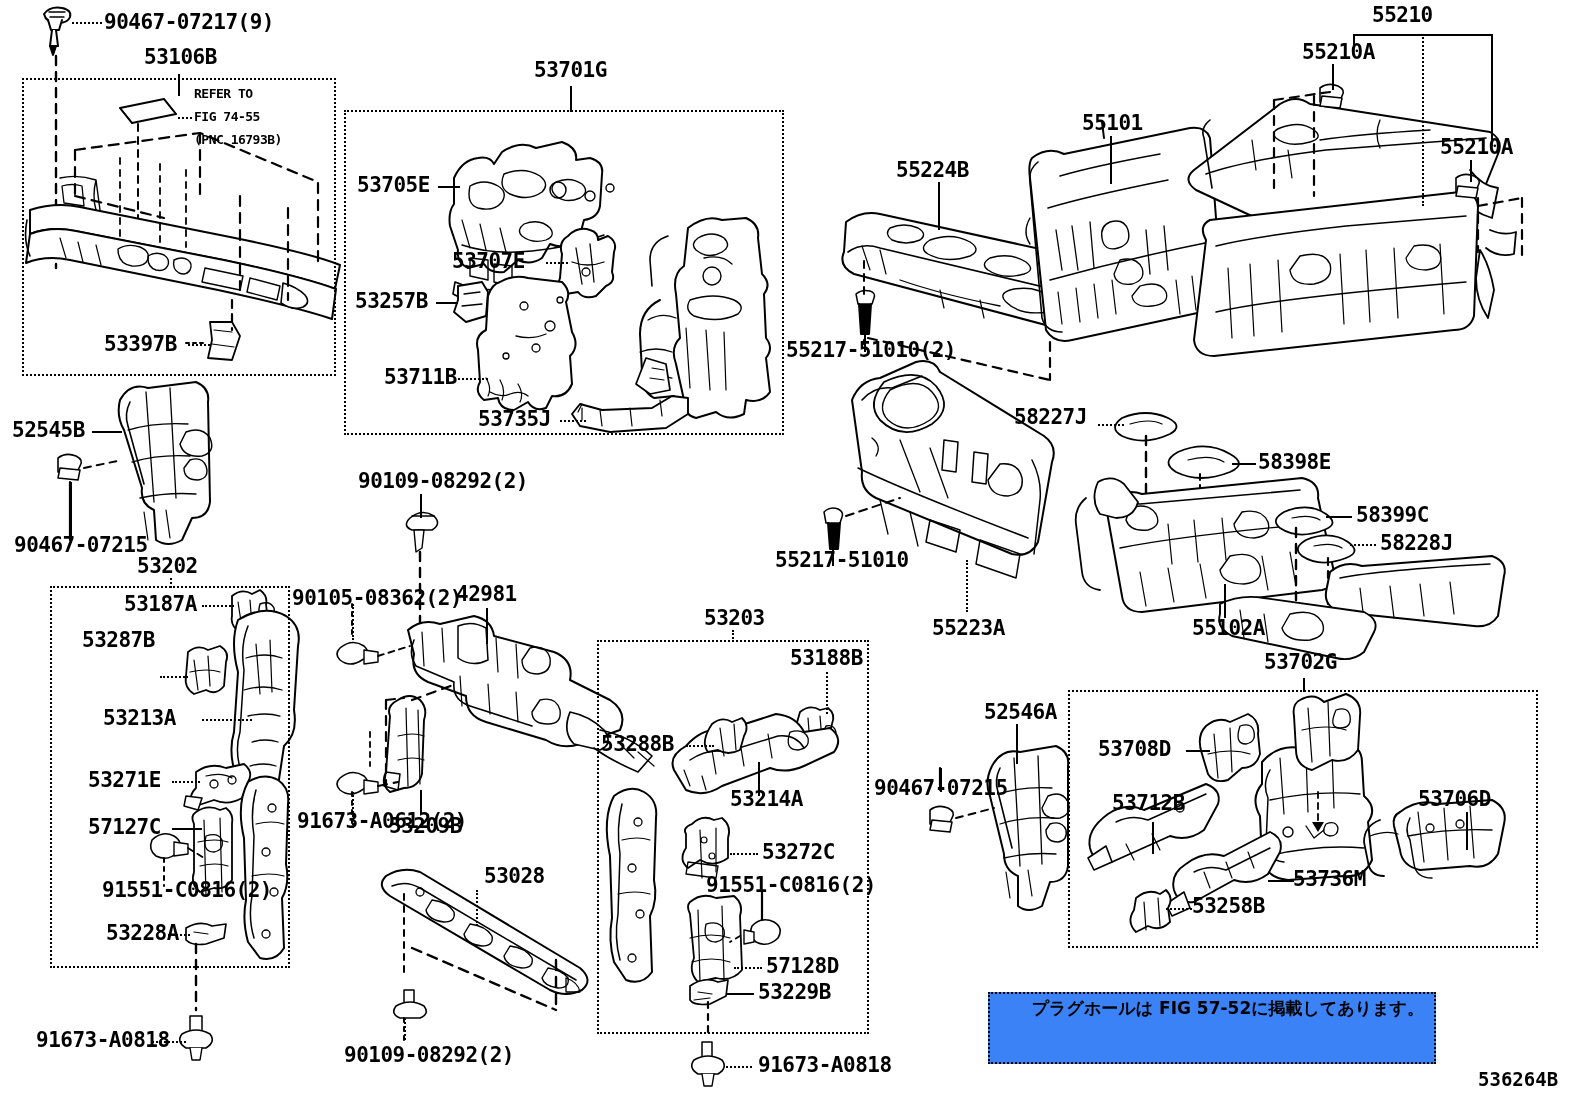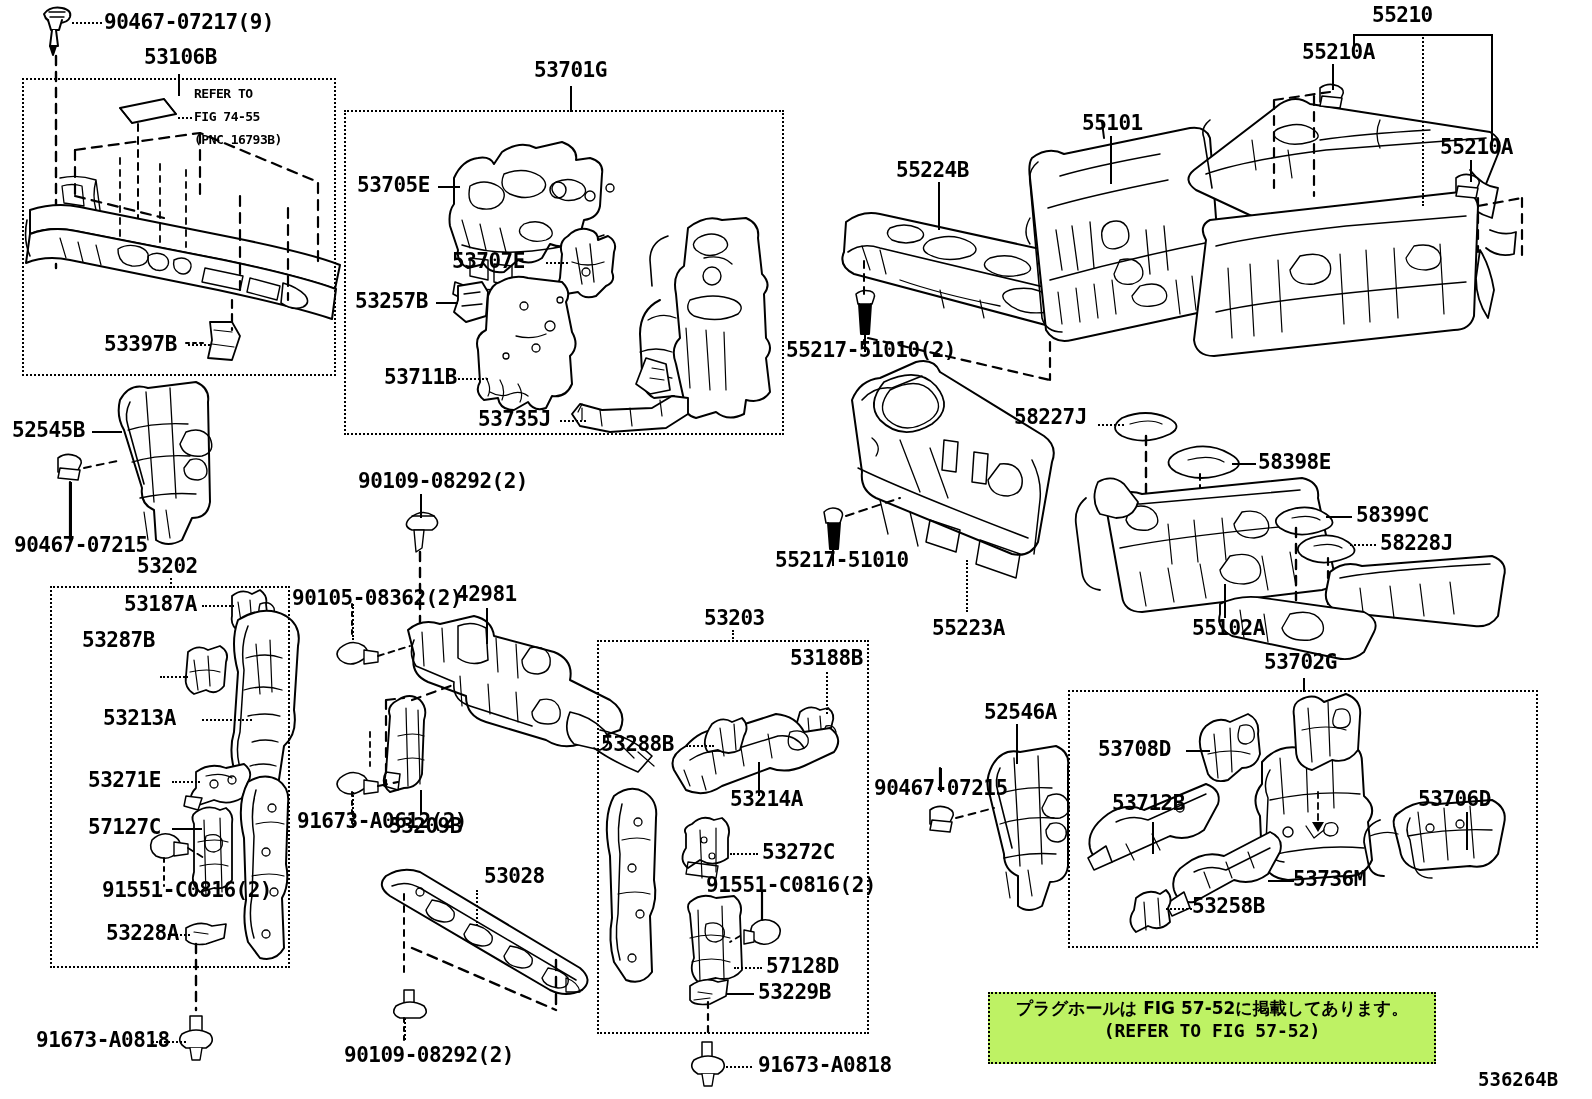--- a/index.html
+++ b/index.html
@@ -8,21 +8,21 @@
   #sheet{position:absolute;left:0;top:0;width:1592px;height:920px;}
   
   .lbl{position:absolute;font-family:"DejaVu Sans Mono","Liberation Mono",monospace;
        font-weight:bold;font-size:21px;letter-spacing:-0.5px;white-space:nowrap;
        color:#000;line-height:1;}
   .lbl.sm{font-size:13px;}
   
   .gbox{position:absolute;border:2px dotted #000;box-sizing:border-box;background:transparent;}
   
   .notebox{position:absolute;border:2px dotted #000;box-sizing:border-box;
-           text-align:center;padding:4px 10px;background:#bef264;}
+           text-align:right;padding:4px 10px;background:#3b82f6;}
   .notebox .jp{font-family:"DejaVu Sans","Liberation Sans",sans-serif;
                font-weight:bold;font-size:17px;line-height:1.25;white-space:nowrap;}
   .notebox .en{font-family:"DejaVu Sans","Liberation Sans",sans-serif;
                font-weight:bold;font-size:15px;line-height:1.3;white-space:nowrap;}
   .notebox .ref{font-family:"DejaVu Sans Mono","Liberation Mono",monospace;
                font-weight:bold;font-size:18px;line-height:1.3;white-space:nowrap;}
   .figno{position:absolute;font-family:"DejaVu Sans Mono","Liberation Mono",monospace;
          font-weight:bold;font-size:19px;letter-spacing:0px;}
   
   .lead{position:absolute;background:#000;}
@@ -650,18 +650,17 @@
 
   <div class="lbl" style="left:1264px;top:652px;">53702G</div>
   <div class="lbl" style="left:1098px;top:739px;">53708D</div>
   <div class="lbl" style="left:1112px;top:793px;">53712B</div>
   <div class="lbl" style="left:1293px;top:869px;">53736M</div>
   <div class="lbl" style="left:1192px;top:896px;">53258B</div>
   <div class="lbl" style="left:1418px;top:789px;">53706D</div>
 
   <div class="notebox" style="left:988px;top:992px;width:448px;height:72px;">
     <div class="jp">プラグホールは FIG 57-52に掲載してあります。</div>
-    <div class="ref">(REFER TO FIG 57-52)</div>
   </div>
 
   <div class="figno" style="left:1478px;top:1068px;">536264B</div>
 
 </div>
 
 </body></html>

